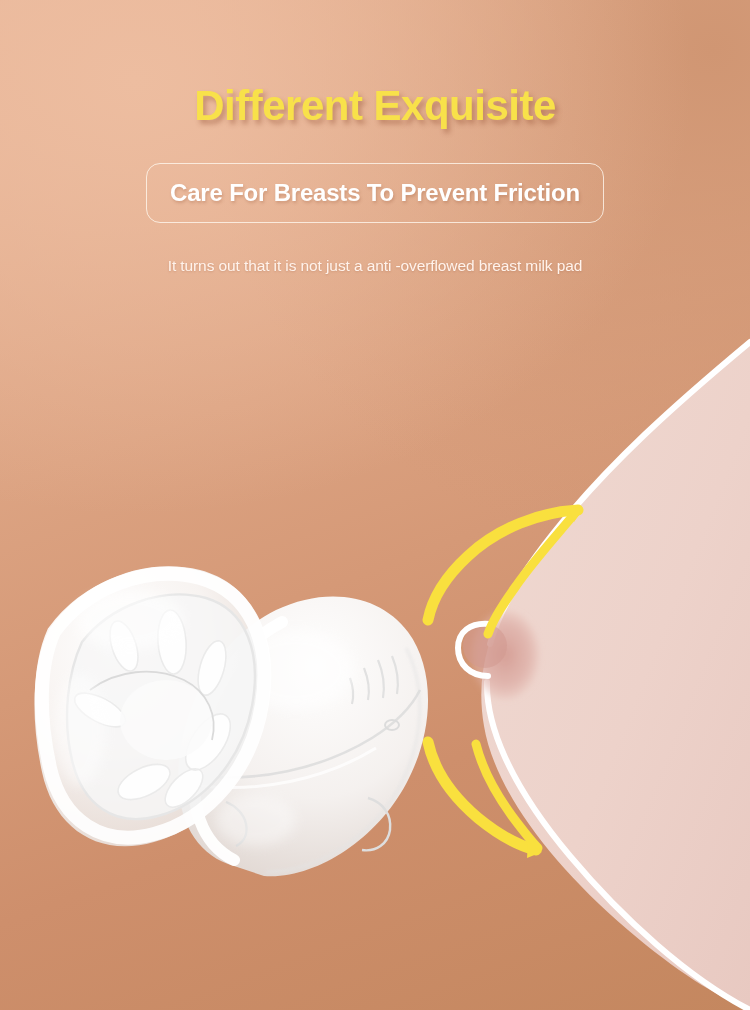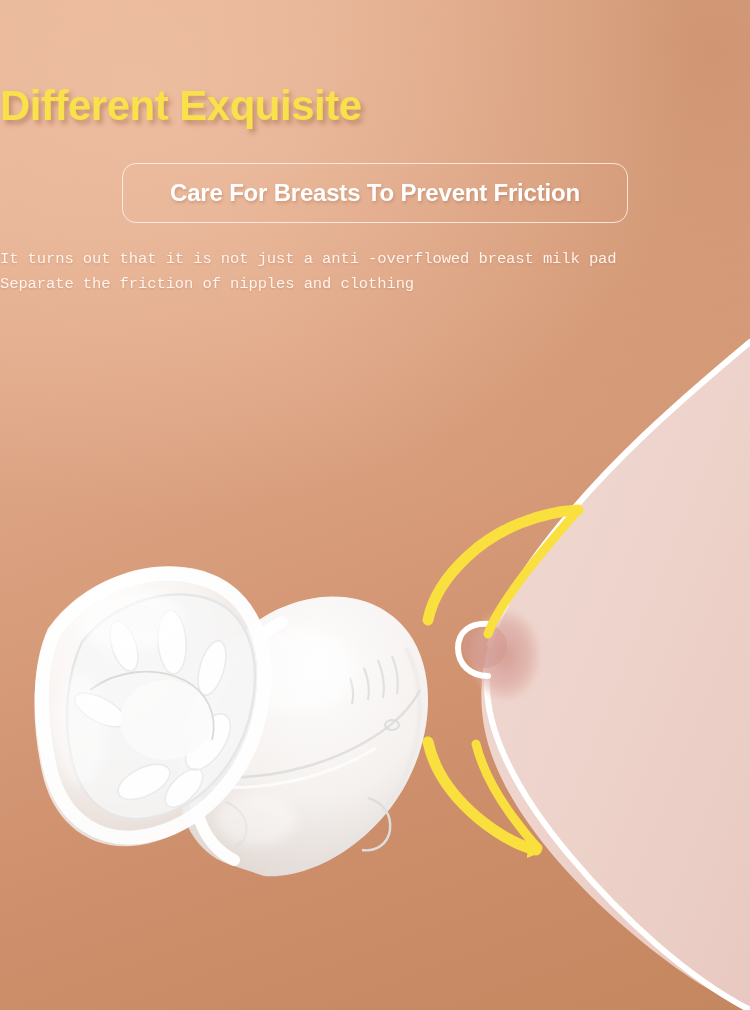--- a/index.html
+++ b/index.html
@@ -25,21 +25,21 @@
     left:0; top:0;
     width:750px; height:1010px;
     pointer-events:none;
   }
 
   
   .text-block {
     position:absolute;
     left:0; top:0;
     width:750px;
-    text-align:left;
+    text-align:center;
     z-index:5;
   }
 
   .title-line1 {
     margin-top:84px;
     font-size:42px;
     font-weight:bold;
     letter-spacing:-0.5px;
     color:#F8E14A;
     text-shadow:3px 4px 5px rgba(150,85,55,0.45);
@@ -50,39 +50,38 @@
     font-size:42px;
     font-weight:bold;
     letter-spacing:-0.5px;
     color:#FFFFFF;
     text-shadow:3px 4px 5px rgba(150,85,55,0.40);
     line-height:1.06;
   }
 
   .subtitle-box {
     margin:34px auto 0 auto;
-    width:506px;
+    width:458px;
     height:60px;
     border:1px solid rgba(255,248,240,0.78);
     border-radius:14px;
     display:flex;
     align-items:center;
     justify-content:center;
   }
   .subtitle-text {
     font-size:24px;
     font-weight:bold;
     color:#FFFFFF;
     letter-spacing:-0.2px;
     text-shadow:1px 2px 3px rgba(150,85,55,0.30);
   }
 
   .desc {
-    margin-top:24px;
-    font-family:Liberation Mono, monospace;
+    margin-top:30px;
   }
   .desc-line {
     font-size:15.5px;
     color:#FFF3EC;
     line-height:1.63;
     letter-spacing:-0.1px;
     text-shadow:0 1px 2px rgba(150,85,55,0.25);
   }
 
   
@@ -297,17 +296,16 @@
 
   <div class="text-block">
     <div class="title-line1">Different Exquisite</div>
 
     <div class="subtitle-box">
       <span class="subtitle-text">Care For Breasts To Prevent Friction</span>
     </div>
 
     <div class="desc">
       <div class="desc-line">It turns out that it is not just a anti -overflowed breast milk pad</div>
-      <div class="desc-line">Separate the friction of nipples and clothing</div>
     </div>
   </div>
 
 </div>
 
 </body></html>

